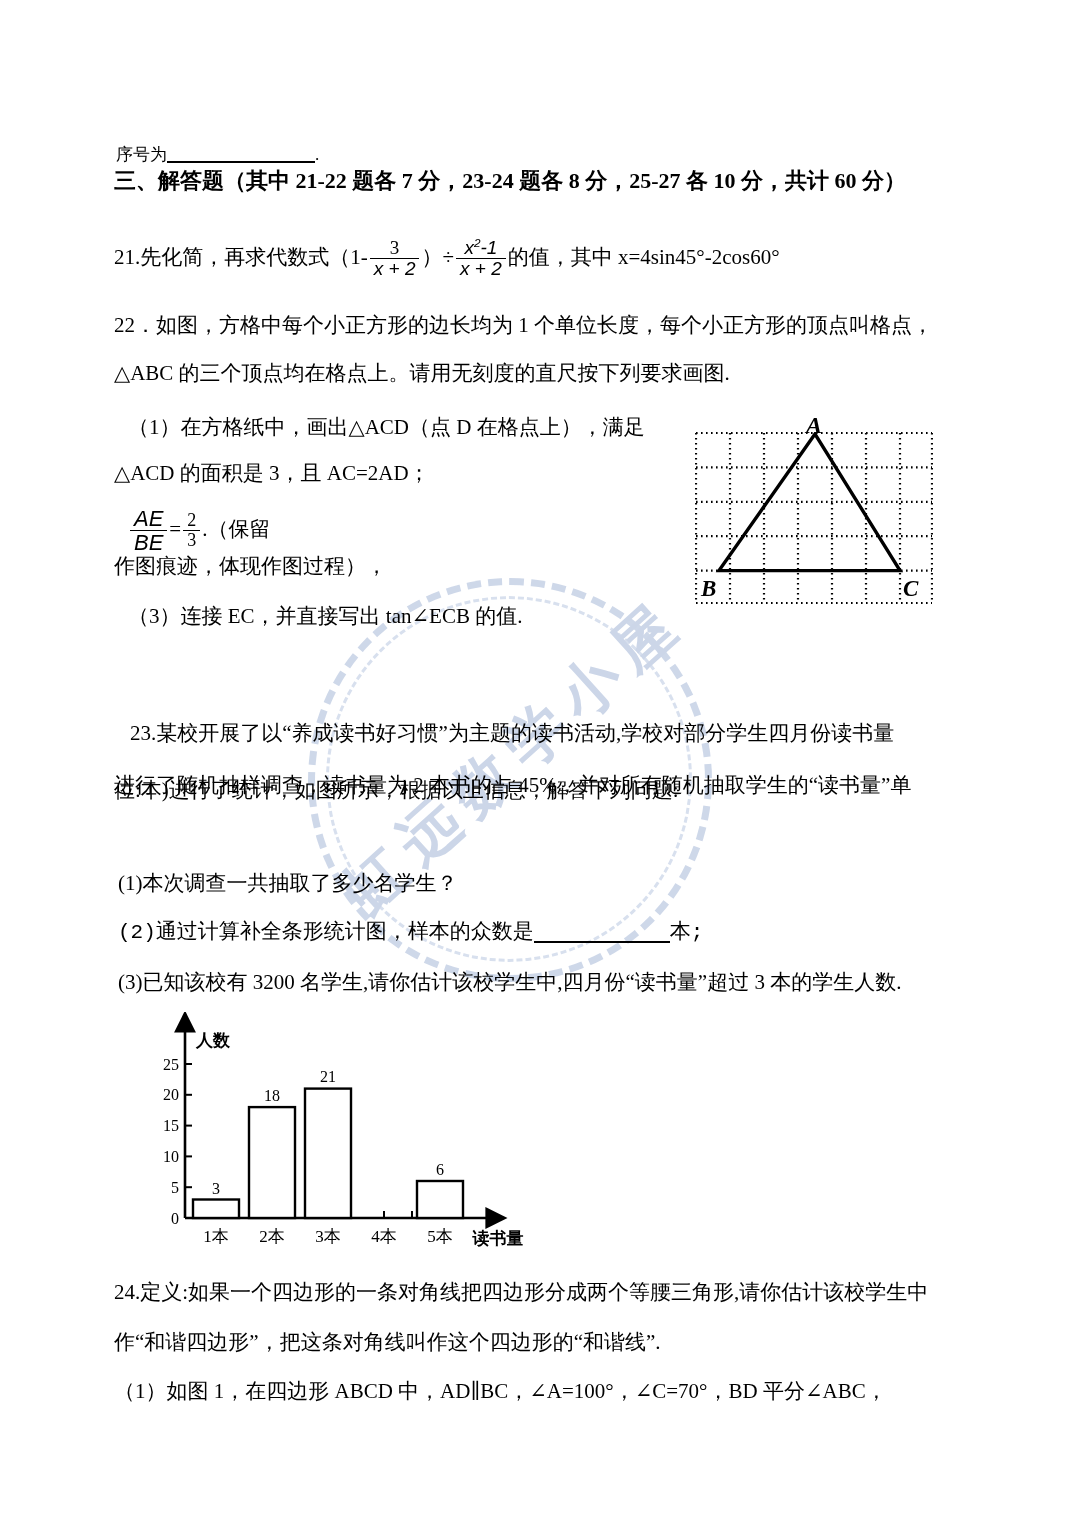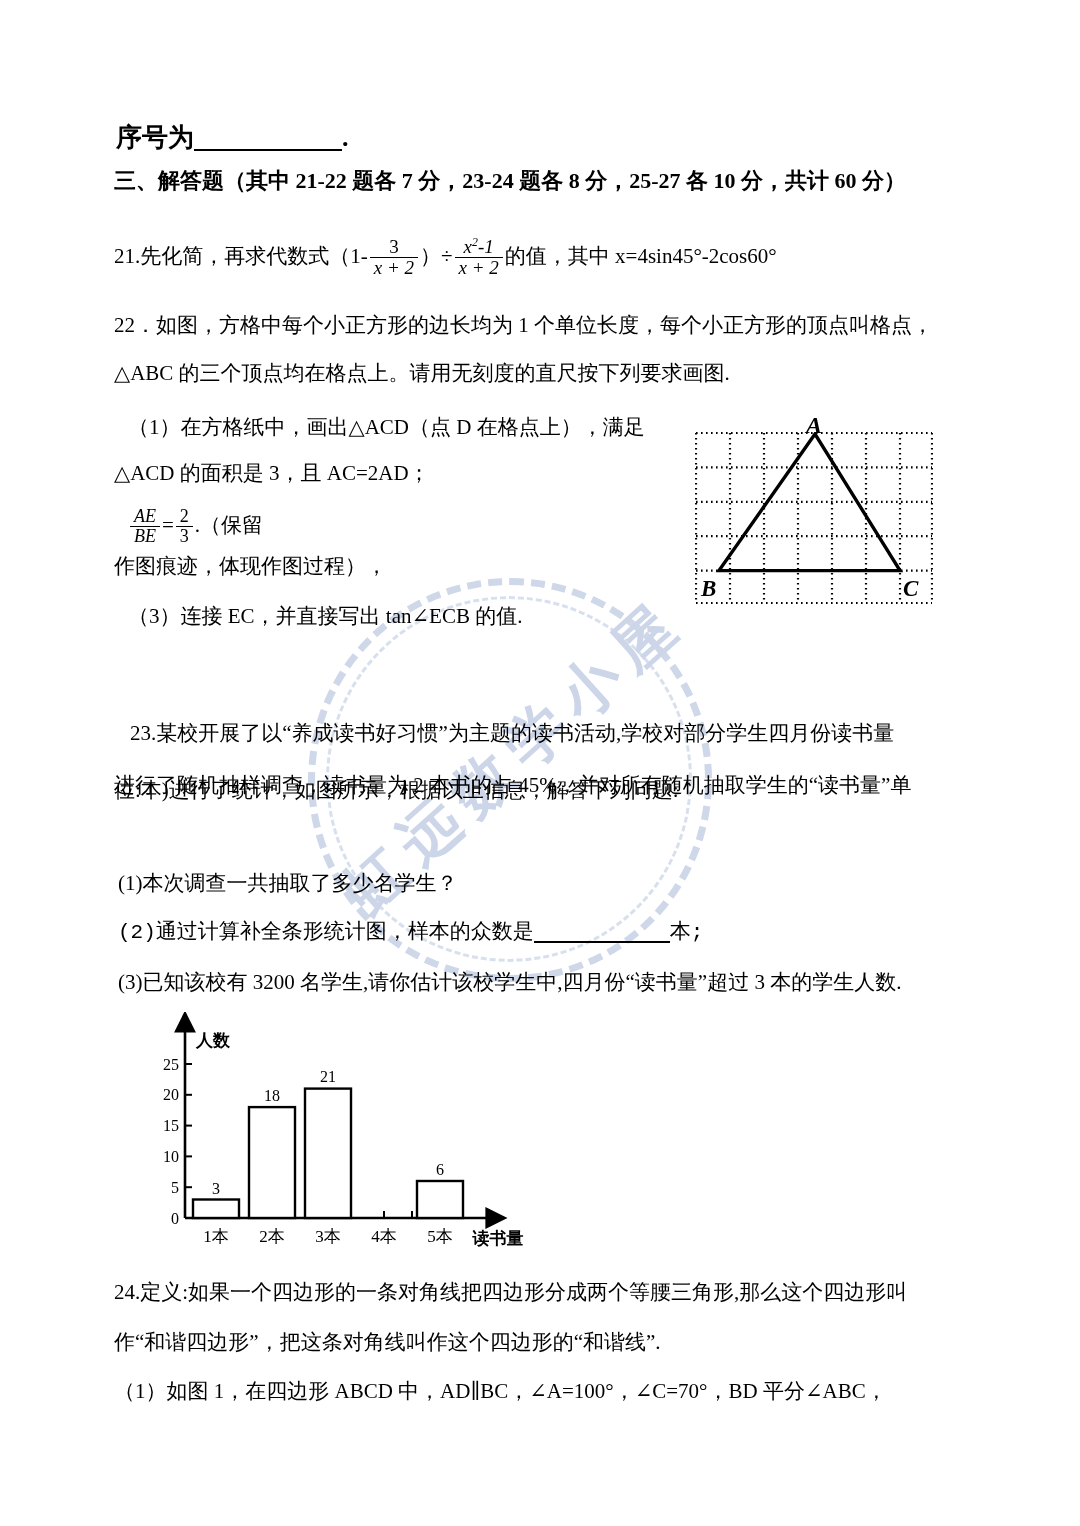--- a/index.html
+++ b/index.html
@@ -89,21 +89,21 @@
     vertical-align: middle;
     text-align: center;
     line-height: 1.05;
     font-size: 19px;
     margin: 0 2px;
     position: relative;
     top: -1px;
   }
   .frac .num { display: block; padding: 0 4px; }
   .frac .den { display: block; border-top: 1.5px solid #000; padding: 0 4px; }
-  .ital { font-style: italic; font-family: Liberation Serif, serif; }
+  .ital { font-style: italic; font-family: Liberation Sans, sans-serif; }
   sup.sq { font-size: 0.62em; vertical-align: super; font-style: italic; }
 
   
   #grid-figure {
     position: absolute;
     left: 695px;
     top: 432px;
     width: 238px;
     height: 172px;
     z-index: 3;
@@ -126,39 +126,39 @@
 <div id="page">
 
   <div id="watermark">
     <div class="wm-ring"></div>
     <div class="wm-ring2"></div>
     <div class="wm-text">虹远数学小屋</div>
   </div>
 
   <div class="content">
 
-    <div class="line" style="left:116px; top:125px; font-size:26px;font-weight:bold;">
+    <div class="line" style="left:116px; top:141px; font-size:17px;">
       <span>序号为</span><span class="blank-rule" style="width:148px; height:20px;"></span><span>.</span>
     </div>
 
     <div class="line bold" style="left:114px; top:170px; font-size:22px;">三、解答题（其中 21-22 题各 7 分，23-24 题各 8 分，25-27 各 10 分，共计 60 分）</div>
 
     <div class="line" style="left:114px; top:238px; font-size:21px;">
       <span>21.</span><span>先化简，再求代数式（1-</span><span class="frac"><span class="num">3</span><span class="den ital">x + 2</span></span><span>）÷</span><span class="frac"><span class="num ital"><span class="ital">x</span><sup class="sq">2</sup>-1</span><span class="den ital">x + 2</span></span><span>的值，其中 x=4sin45°-2cos60°</span>
     </div>
 
     <div class="line" style="left:114px; top:315px;">
       <span>22．</span><span>如图，方格中每个小正方形的边长均为 1 个单位长度，每个小正方形的顶点叫格点，</span>
     </div>
     <div class="line" style="left:114px; top:363px;">△ABC 的三个顶点均在格点上。请用无刻度的直尺按下列要求画图.</div>
     <div class="line" style="left:128px; top:417px;">（1）在方格纸中，画出△ACD（点 D 在格点上），满足</div>
     <div class="line" style="left:114px; top:463px;">△ACD 的面积是 3，且 AC=2AD；</div>
 
     <div class="line" style="left:128px; top:508px;">
-      <span class="frac" style="font-size:18px;"><span class="num ital">AE</span><span class="den ital">BE</span></span><span>=</span><span class="frac" style="font-size:18px;"><span class="num">2</span><span class="den">3</span></span><span>.（保留</span>
+      <span class="frac" style="font-size:22px;"><span class="num ital">AE</span><span class="den ital">BE</span></span><span>=</span><span class="frac" style="font-size:18px;"><span class="num">2</span><span class="den">3</span></span><span>.（保留</span>
     </div>
     <div class="line" style="left:114px; top:556px;">作图痕迹，体现作图过程），</div>
     <div class="line" style="left:128px; top:606px;">（3）连接 EC，并直接写出 tan∠ECB 的值.</div>
 
     <div id="grid-figure">
       <svg width="238" height="172" viewBox="0 0 238 172" xmlns="http://www.w3.org/2000/svg">
 
         <g stroke="#000" stroke-width="2.2" stroke-dasharray="1.6 3.4" stroke-linecap="butt">
           <line x1="1" y1="1" x2="1" y2="171"></line>
           <line x1="35" y1="1" x2="35" y2="171"></line>
@@ -253,19 +253,19 @@
           <text x="132" y="230">2本</text>
           <text x="188" y="230">3本</text>
           <text x="244" y="230">4本</text>
           <text x="300" y="230">5本</text>
         </g>
         <text x="358" y="232" font-size="17" font-weight="bold" text-anchor="middle" font-family="DejaVu Sans, sans-serif">读书量</text>
       </svg>
     </div>
 
     <div class="line" style="left:114px; top:1282px;">
-      <span>24.</span><span>定义:如果一个四边形的一条对角线把四边形分成两个等腰三角形,那么这个四边形叫</span>
+      <span>24.</span><span>定义:如果一个四边形的一条对角线把四边形分成两个等腰三角形,请你估计该校学生中</span>
     </div>
     <div class="line" style="left:114px; top:1332px;">作“和谐四边形”，把这条对角线叫作这个四边形的“和谐线”.</div>
     <div class="line" style="left:114px; top:1381px;">（1）如图 1，在四边形 ABCD 中，AD∥BC，∠A=100°，∠C=70°，BD 平分∠ABC，</div>
 
   </div>
 </div>
 
 </body></html>

